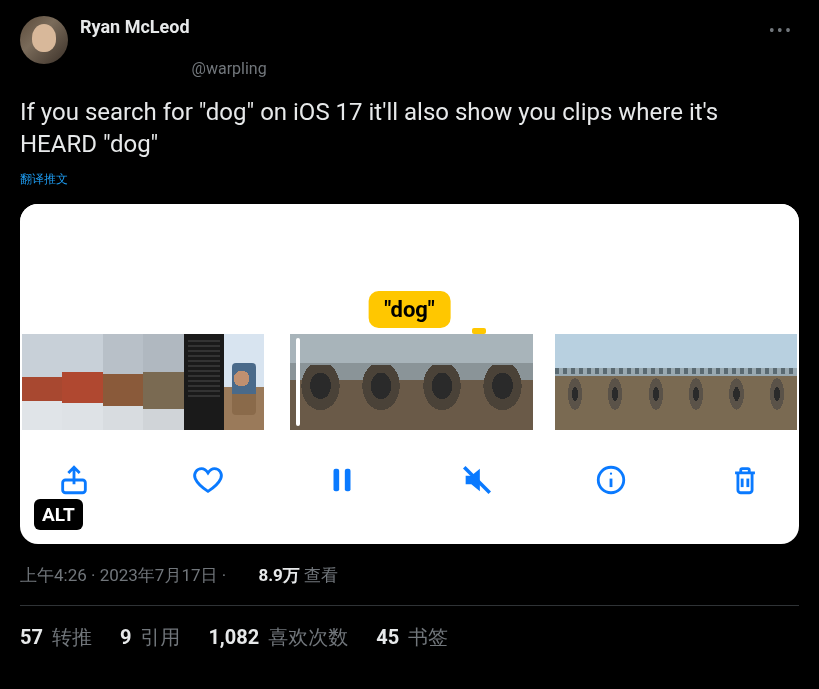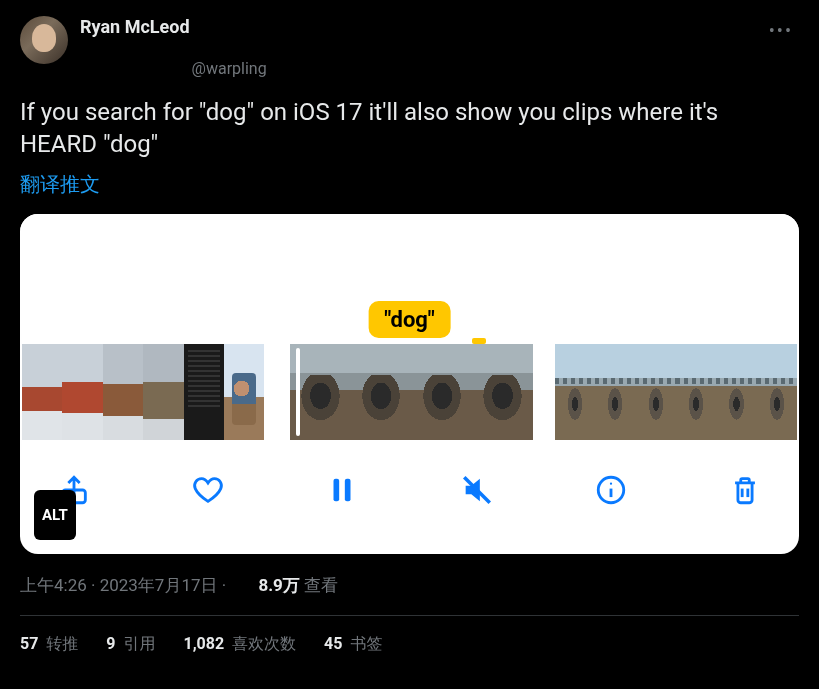--- a/index.html
+++ b/index.html
@@ -48,21 +48,21 @@
   }
   .body-text {
     margin-top:18px;
     font-size:24px;
     line-height:1.35;
     color:#e7e9ea;
     font-weight:400;
   }
   .translate-link {
     margin-top:10px;
-    font-size:20px;
+    font-size:12px;
     color:#1d9bf0;
     cursor:pointer;
     display:inline-block;
   }
   .card {
     margin-top:16px;
     background:#fff;
     border-radius:18px;
     overflow:hidden;
     position:relative;
@@ -146,40 +146,40 @@
     cursor:pointer;
   }
   .tbtn svg { width:34px; height:34px; stroke:#0a7aff; fill:none; stroke-width:2; }
   .alt-badge{
     position:absolute;
     left:14px;
     bottom:14px;
     background:#000;
     color:#fff;
     font-weight:700;
-    font-size:15px;
-    padding:16px 8px;
+    font-size:19px;
+    padding:4px 8px;
     border-radius:6px;
   }
   .meta {
     margin-top:20px;
     font-size:17px;
     color:#71767b;
   }
   .meta .strong { color:#e7e9ea; font-weight:700;margin-left:28px; }
   .divider {
     margin-top:18px;
     border:none;
     border-top:1px solid #2f3336;
   }
   .stats {
     display:flex;
     gap:28px;
     padding:18px 0 0 0;
-    font-size:16px;
+    font-size:20px;
     color:#71767b;
   }
   .stats .num { color:#e7e9ea; font-weight:700; margin-right:4px;}
   .stats > div { cursor:pointer; }
 </style>
 </head>
 <body>
 
 <div class="tweet">
 

